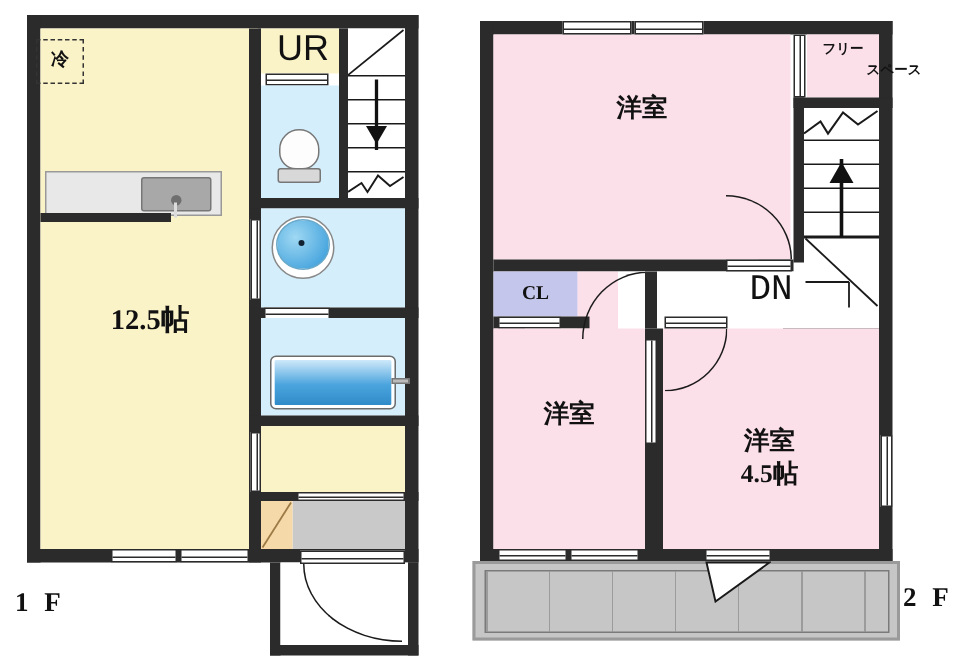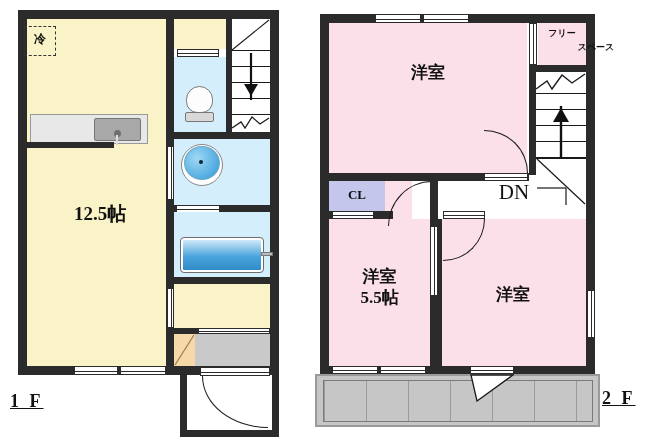--- a/index.html
+++ b/index.html
@@ -46,23 +46,23 @@
     white-space: pre;
     letter-spacing: 0px;
   }
   .label.jp { font-family: "DejaVu Sans", sans-serif; }
   .lbl-room-name { font-size: 17px; font-family: "DejaVu Serif", serif; }
   .lbl-room-size { font-size: 17px; font-family: "Liberation Serif", serif; }
   .lbl-ldk { font-size: 19px; font-family: "Liberation Serif", serif; letter-spacing: 1px; }
   .lbl-ldk-size { font-size: 19px; font-family: "Liberation Serif", serif; }
   .lbl-genkan { font-size: 15px; font-family: "DejaVu Serif", serif; }
   .lbl-balcony { font-size: 17px; font-family: "DejaVu Serif", serif; letter-spacing: 1px; }
-  .lbl-floor { font-size: 18px; font-family: "Liberation Serif", serif; letter-spacing: 3px; text-decoration: underline; }
+  .lbl-floor { font-size: 18px; font-family: "Liberation Serif", serif; letter-spacing: 3px; }
   .lbl-cl { font-size: 13px; font-family: "Liberation Serif", serif; }
-  .lbl-dn { font-size: 21px; font-family: Liberation Serif, serif; font-weight: normal; }
+  .lbl-dn { font-size: 24px; font-family: Liberation Mono, monospace; font-weight: normal; }
   .lbl-ur { font-size: 24px; font-family: "Liberation Sans", sans-serif; font-weight: normal; }
   .lbl-free { font-size: 9px; font-family: "DejaVu Sans", sans-serif; line-height: 1.25; }
   .lbl-rei { font-size: 12px; font-family: "DejaVu Sans", sans-serif; }
 
   
   .fridge-box {
     border: 1px dashed #333;
     background: transparent;
   }
   .sink-counter {
@@ -185,20 +185,21 @@
     <div class="abs wall" style="left:27px;top:142px;width:87px;height:6px;"></div>
 
     <div class="label lbl-ldk-size" style="left:47px;top:204px;width:106px;">12.5帖</div>
 
     <div class="abs window" style="left:74px;top:366px;width:44px;height:9px;"></div>
     <div class="abs window" style="left:120px;top:366px;width:46px;height:9px;"></div>
 
     <div class="abs wall" style="left:166px;top:19px;width:8px;height:356px;"></div>
 
     <div class="abs fill-ldk" style="left:174px;top:19px;width:52px;height:30px;"></div>
+    <div class="label lbl-ur" style="left:174px;top:20px;width:56px;">UR</div>
     <div class="abs window" style="left:177px;top:49px;width:42px;height:8px;"></div>
 
     <div class="abs fill-water" style="left:174px;top:57px;width:52px;height:75px;"></div>
     <div class="abs toilet-bowl" style="left:186px;top:86px;width:27px;height:27px;"></div>
     <div class="abs toilet-tank" style="left:185px;top:112px;width:29px;height:10px;"></div>
 
     <div class="abs wall" style="left:166px;top:132px;width:113px;height:7px;"></div>
 
     <div class="abs fill-water" style="left:174px;top:139px;width:96px;height:66px;"></div>
     <div class="abs wash-bowl" style="left:181px;top:144px;width:42px;height:42px;"></div>
@@ -323,26 +324,26 @@
     <div class="abs fill-cl" style="left:220px;top:226px;width:56px;height:30px;"></div>
     <div class="label lbl-cl" style="left:220px;top:233px;width:56px;">CL</div>
     <div class="abs wall" style="left:212px;top:256px;width:64px;height:8px;"></div>
     <div class="abs wall" style="left:212px;top:219px;width:64px;height:7px;"></div>
     <svg class="abs" style="left:194px;top:226px;width:18px;height:16px;" viewBox="0 0 18 16">
       <polygon points="17,1 17,15 1,8" fill="#ffffff" stroke="#1a1a1a" stroke-width="1.2"></polygon>
     </svg>
 
     <div class="abs fill-yoshitsu" style="left:19px;top:219px;width:101px;height:147px;"></div>
     <div class="label jp lbl-room-name" style="left:22px;top:267px;width:95px;">洋室</div>
-    <div class="label lbl-room-size" style="left:22px;top:289px;width:95px;">5.5帖</div>
 
     <div class="abs door-swing-tl" style="left:78px;top:181px;width:44px;height:45px;"></div>
 
     <div class="abs fill-yoshitsu" style="left:132px;top:219px;width:144px;height:147px;"></div>
     <div class="label jp lbl-room-name" style="left:148px;top:285px;width:110px;">洋室</div>
+    <div class="label lbl-room-size" style="left:148px;top:307px;width:110px;">4.5帖</div>
 
     <div class="abs window" style="left:133px;top:211px;width:42px;height:8px;"></div>
     <div class="abs door-swing-br" style="left:133px;top:219px;width:42px;height:42px;"></div>
 
     <div class="abs wall" style="left:120px;top:219px;width:12px;height:147px;"></div>
     <div class="abs window-v" style="left:120px;top:226px;width:8px;height:70px;"></div>
 
     <div class="abs wall" style="left:120px;top:181px;width:8px;height:38px;"></div>
 
     <div class="abs window-v" style="left:277px;top:290px;width:8px;height:48px;"></div>

